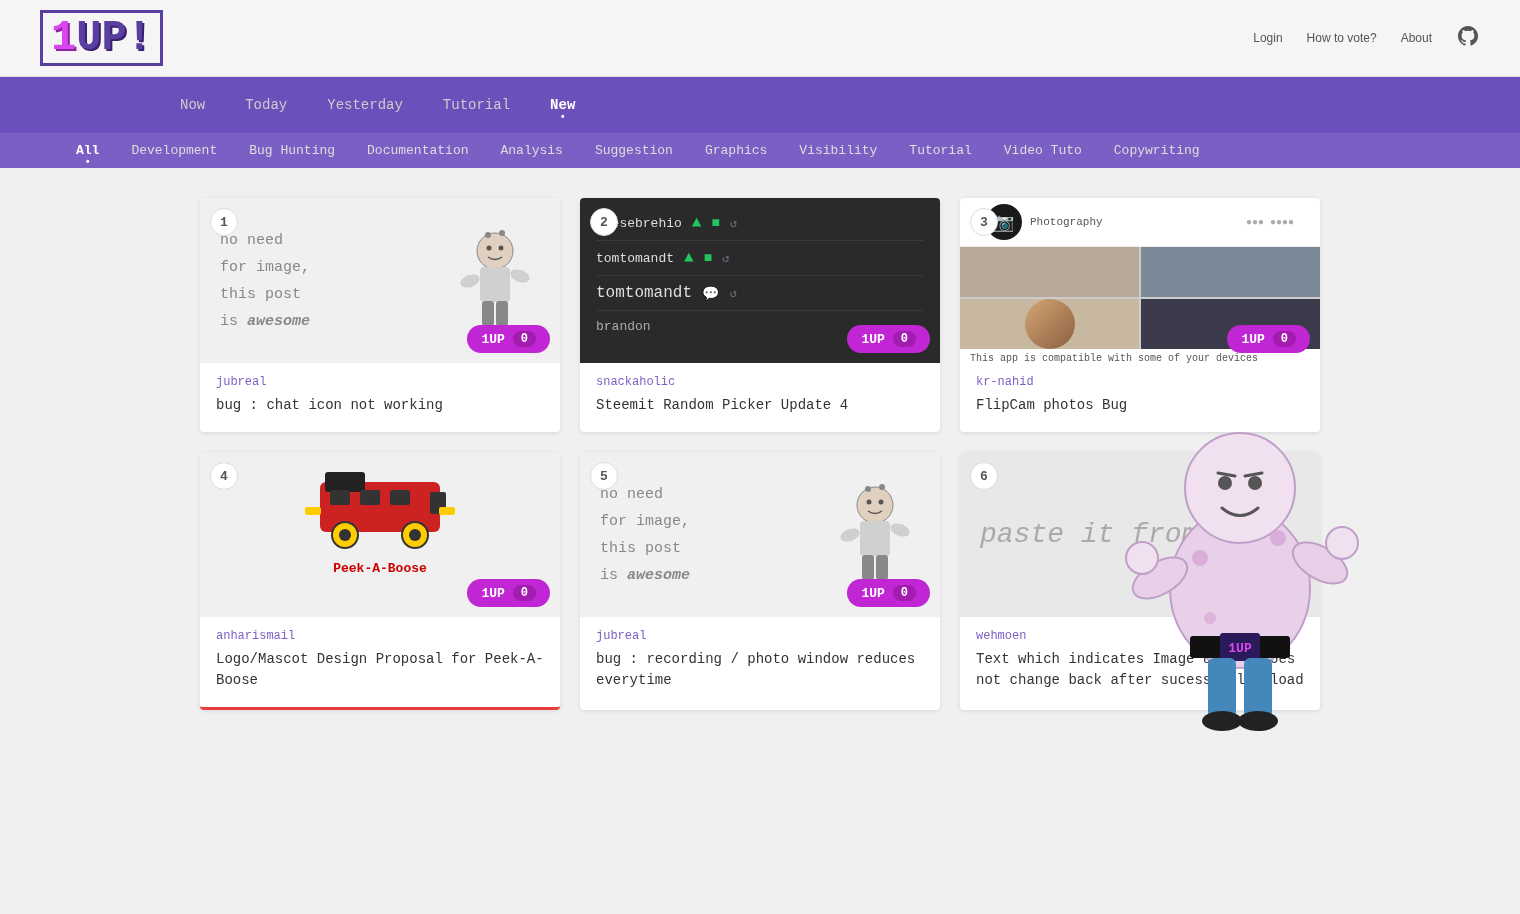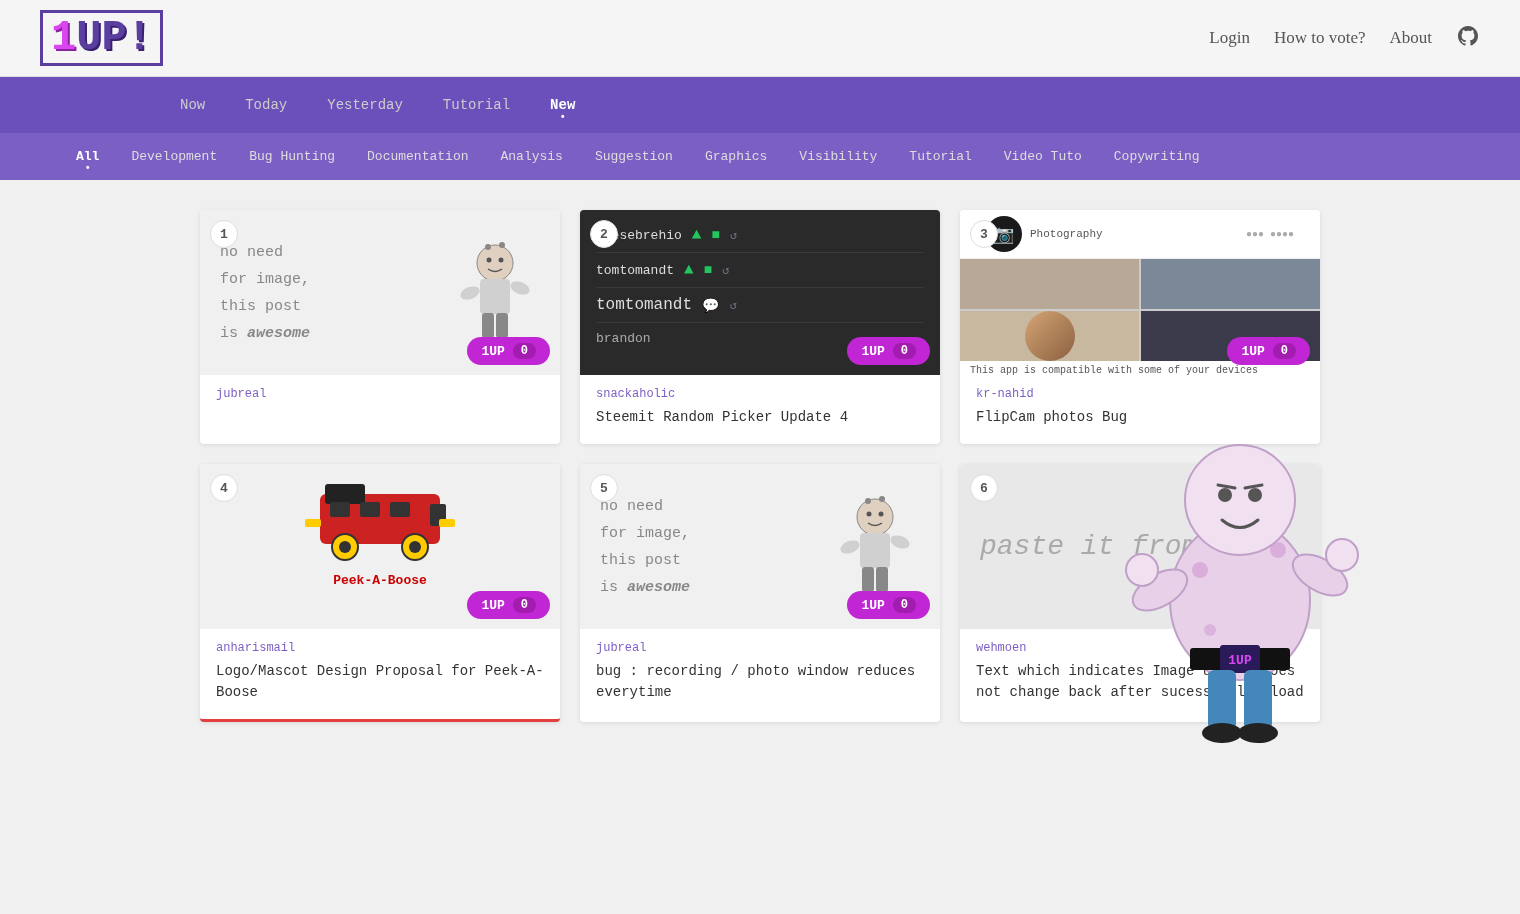--- a/index.html
+++ b/index.html
@@ -20,22 +20,22 @@
     }
 
     .nav-right {
       display: flex;
       align-items: center;
       gap: 24px;
     }
     .nav-link {
       text-decoration: none;
       color: #555;
-      font-size: 17px;
-      font-family: Liberation Serif, serif;
+      font-size: 12px;
+      font-family: Liberation Sans, sans-serif;
     }
     .github-icon {
       width: 24px;
       height: 24px;
       fill: #555;
     }
 
     
     .purple-nav {
       background: #6b4fbb;
@@ -69,21 +69,21 @@
     }
 
     
     .cat-nav {
       background: #7c5fc4;
       padding: 0 40px;
     }
     .cat-nav-inner {
       display: flex;
       gap: 0;
-      padding: 10px 20px;
+      padding: 4px 20px;
       flex-wrap: wrap;
     }
     .cat-nav-inner a {
       text-decoration: none;
       color: #ddd;
       font-size: 13px;
       padding: 6px 16px;
       font-family: 'Courier New', monospace;
     }
     .cat-nav-inner a.active {
@@ -371,20 +371,21 @@
             <circle cx="52" cy="12" r="3" fill="#888"></circle>
           </svg>
         </div>
         <button class="vote-btn">
           <span>1UP</span>
           <span class="vote-count">0</span>
         </button>
       </div>
       <div class="card-body">
         <div class="card-author">jubreal</div>
+        <div class="card-title">bug : chat icon not working</div>
       </div>
     </div>
 
     <div class="card">
       <div class="card-number">2</div>
       <div class="card-image">
         <div class="dark-bg">
           <div class="dark-row">
             <span style="color:#ddd;font-size:13px;">reesebrehio</span>
             <span class="green-arrow">▲</span>

